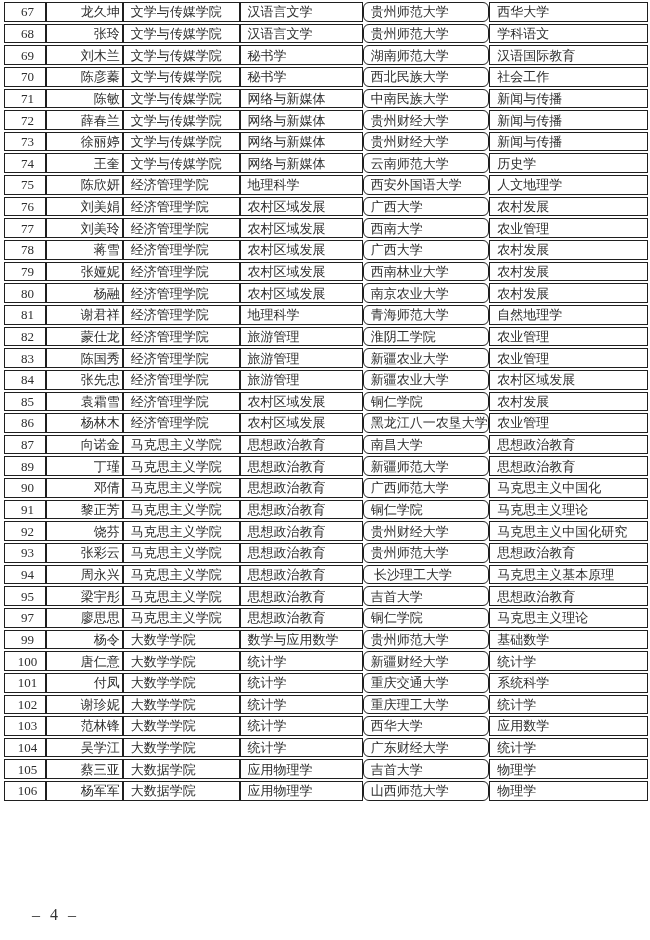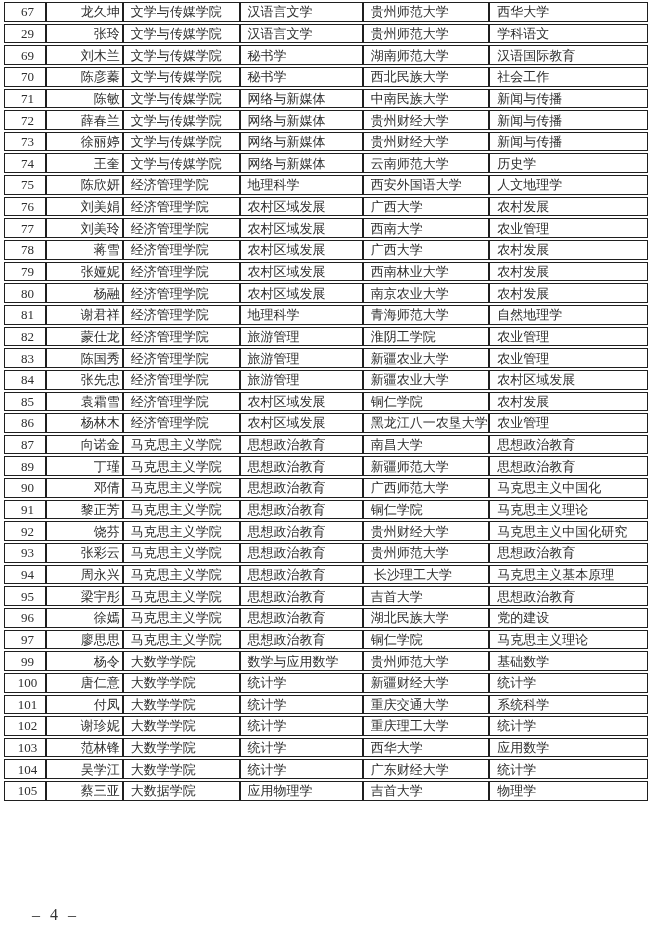--- a/index.html
+++ b/index.html
@@ -38,21 +38,21 @@
   }
   td.col-no {
     width: 39px;
     text-align: center;
     padding: 0;
     font-size: 13px;
   }
   td.col-name       { width: 71px; text-align: right;  }
   td.col-college    { width: 108px; }
   td.col-major      { width: 114px; }
-  td.col-university { width: 117px; }
+  td.col-university { width: 117px; border-radius: 6px; }
   td.col-specialty  { width: 147px; }
   .page-number {
     position: absolute;
     left: 32px;
     top: 906px;
     font-size: 16px;
     color: #333333;
     letter-spacing: 3px;
     white-space: pre;
   }
@@ -65,21 +65,21 @@
     <tbody id="table-body">
         <tr>
           <td class="col-no">67</td>
           <td class="col-name">龙久坤</td>
           <td class="col-college">文学与传媒学院</td>
           <td class="col-major">汉语言文学</td>
           <td class="col-university">贵州师范大学</td>
           <td class="col-specialty">西华大学</td>
         </tr>
         <tr>
-          <td class="col-no">29</td>
+          <td class="col-no">68</td>
           <td class="col-name">张玲</td>
           <td class="col-college">文学与传媒学院</td>
           <td class="col-major">汉语言文学</td>
           <td class="col-university">贵州师范大学</td>
           <td class="col-specialty">学科语文</td>
         </tr>
         <tr>
           <td class="col-no">69</td>
           <td class="col-name">刘木兰</td>
           <td class="col-college">文学与传媒学院</td>
@@ -279,28 +279,20 @@
           <td class="col-university"> 长沙理工大学</td>
           <td class="col-specialty">马克思主义基本原理</td>
         </tr>
         <tr>
           <td class="col-no">95</td>
           <td class="col-name">梁宇彤</td>
           <td class="col-college">马克思主义学院</td>
           <td class="col-major">思想政治教育</td>
           <td class="col-university">吉首大学</td>
           <td class="col-specialty">思想政治教育</td>
-        </tr>
-        <tr>
-          <td class="col-no">96</td>
-          <td class="col-name">徐嫣</td>
-          <td class="col-college">马克思主义学院</td>
-          <td class="col-major">思想政治教育</td>
-          <td class="col-university">湖北民族大学</td>
-          <td class="col-specialty">党的建设</td>
         </tr>
         <tr>
           <td class="col-no">97</td>
           <td class="col-name">廖思思</td>
           <td class="col-college">马克思主义学院</td>
           <td class="col-major">思想政治教育</td>
           <td class="col-university">铜仁学院</td>
           <td class="col-specialty">马克思主义理论</td>
         </tr>
         <tr>
@@ -352,16 +344,24 @@
           <td class="col-specialty">统计学</td>
         </tr>
         <tr>
           <td class="col-no">105</td>
           <td class="col-name">蔡三亚</td>
           <td class="col-college">大数据学院</td>
           <td class="col-major">应用物理学</td>
           <td class="col-university">吉首大学</td>
           <td class="col-specialty">物理学</td>
         </tr>
+        <tr>
+          <td class="col-no">106</td>
+          <td class="col-name">杨军军</td>
+          <td class="col-college">大数据学院</td>
+          <td class="col-major">应用物理学</td>
+          <td class="col-university">山西师范大学</td>
+          <td class="col-specialty">物理学</td>
+        </tr>
       </tbody>
   </table>
   <div class="page-number">– 4 –</div>
 </div>
 
 </body></html>

